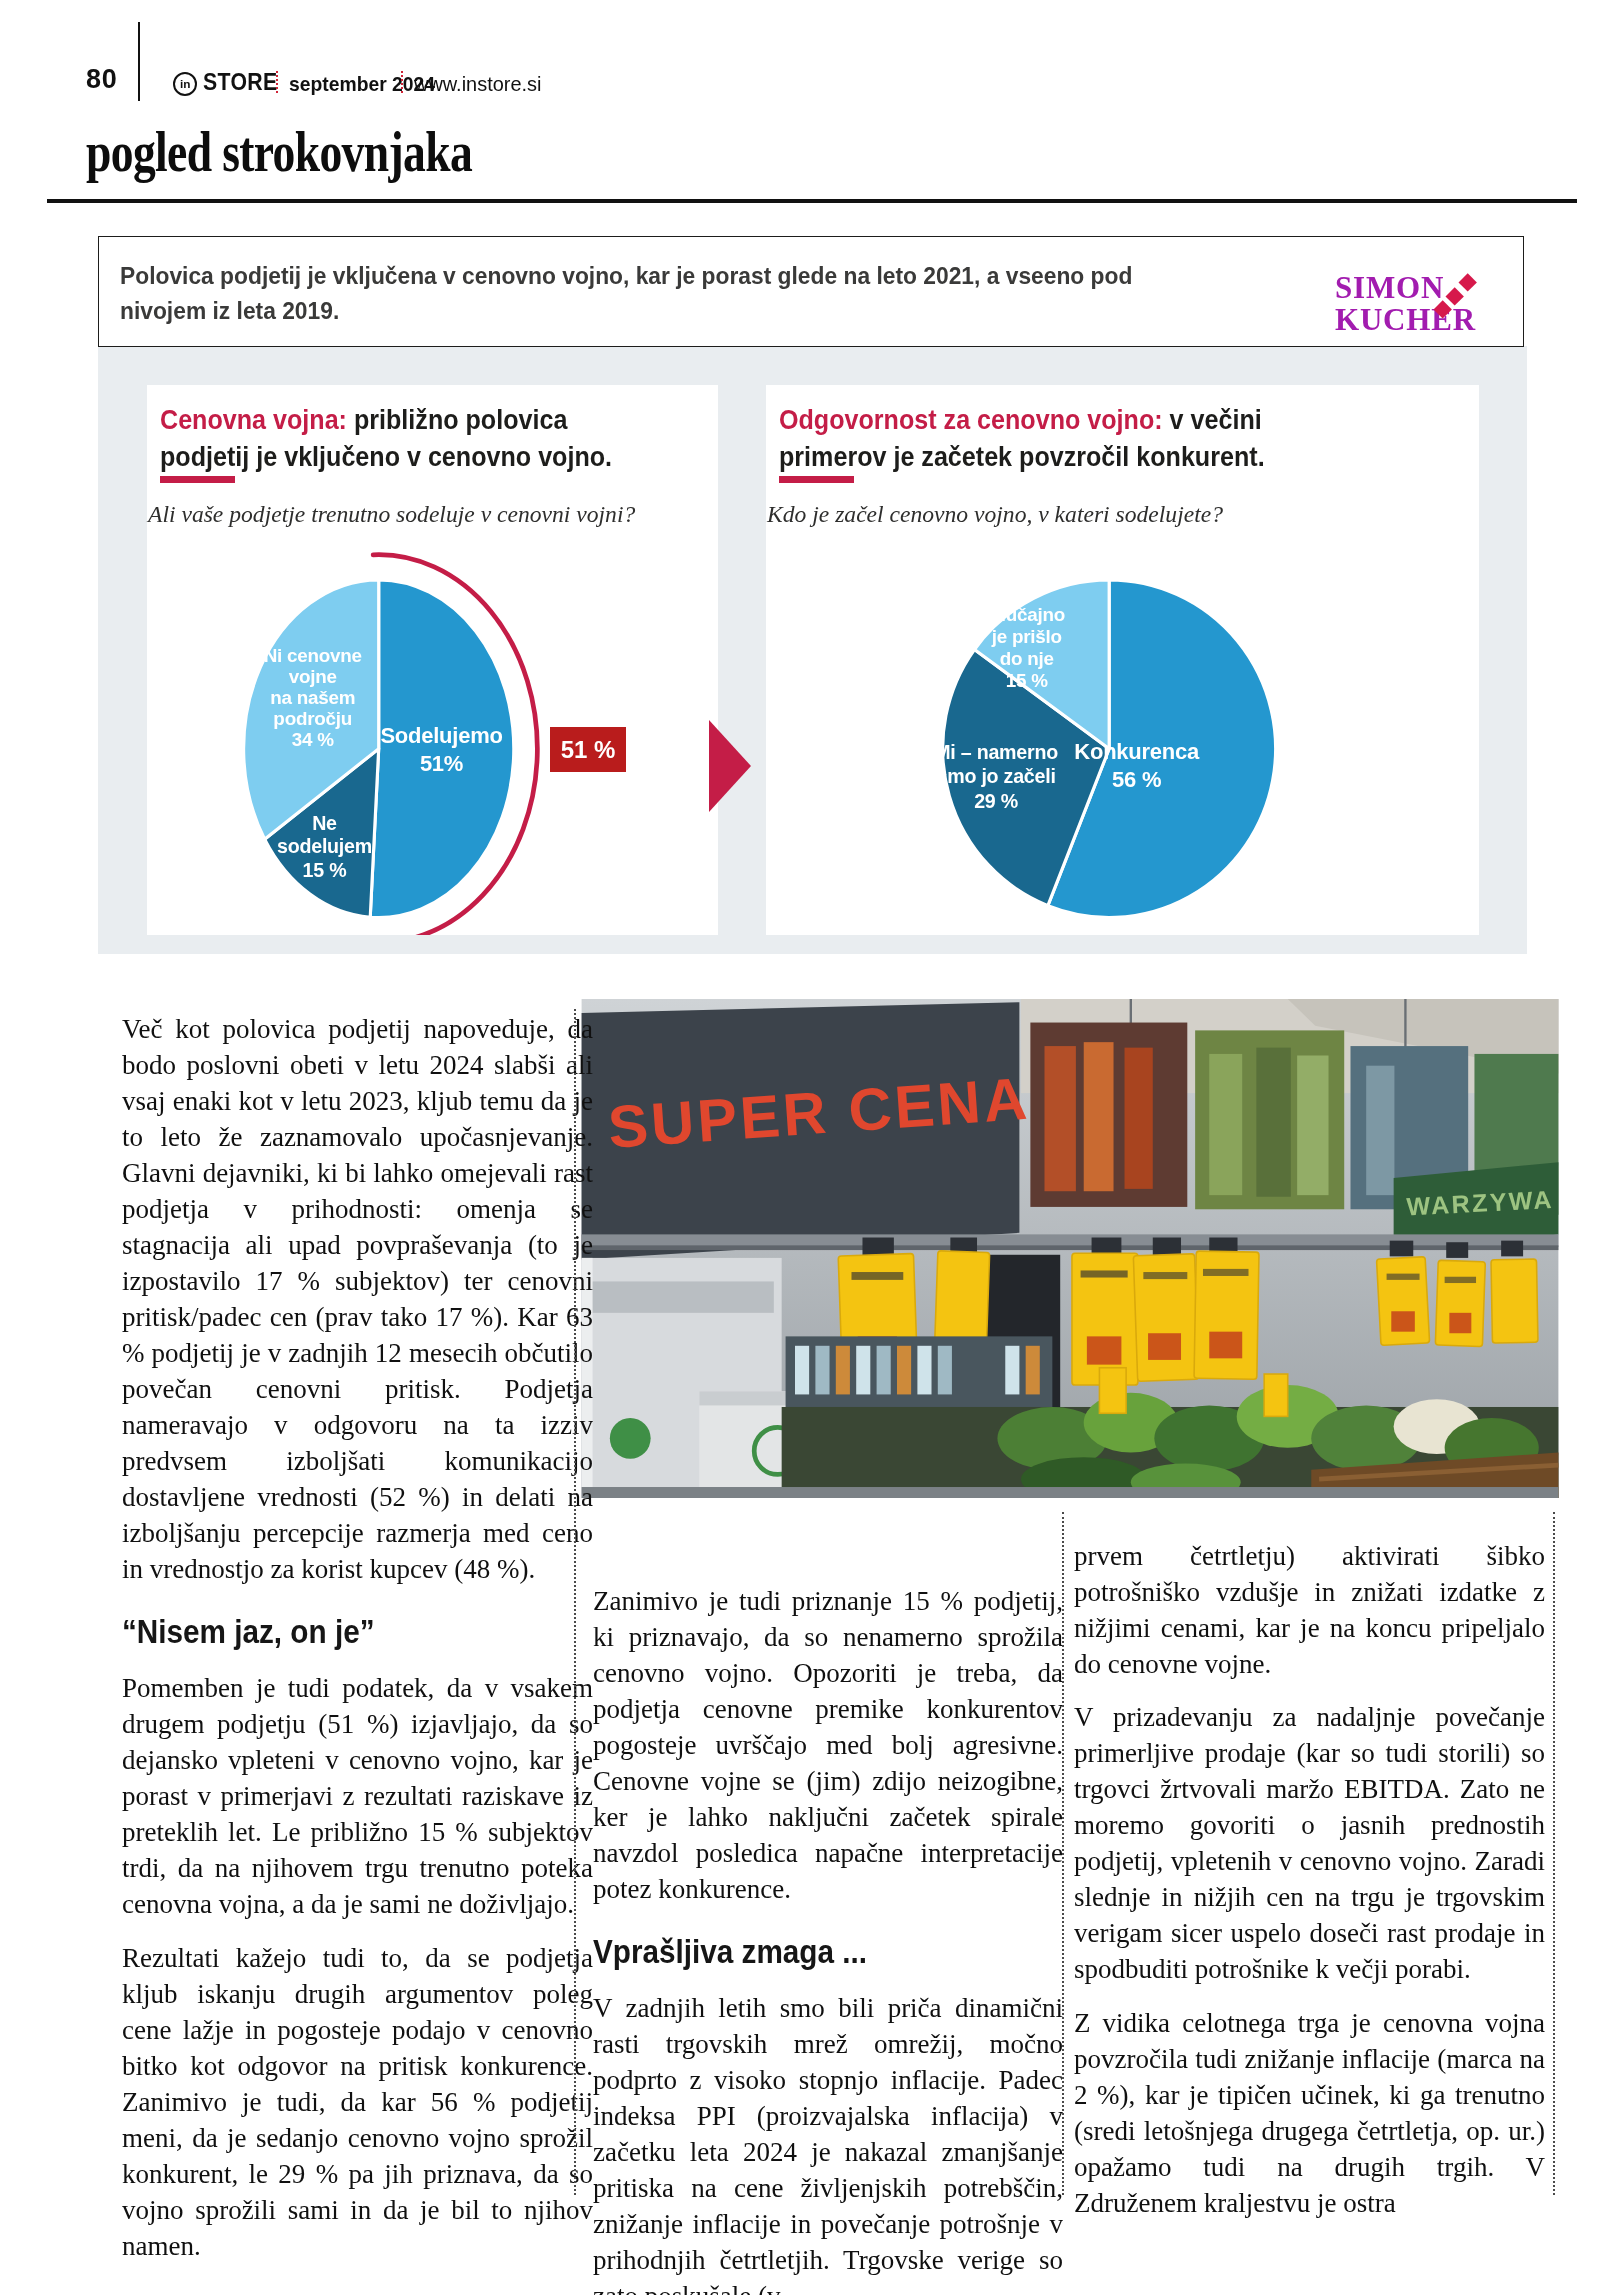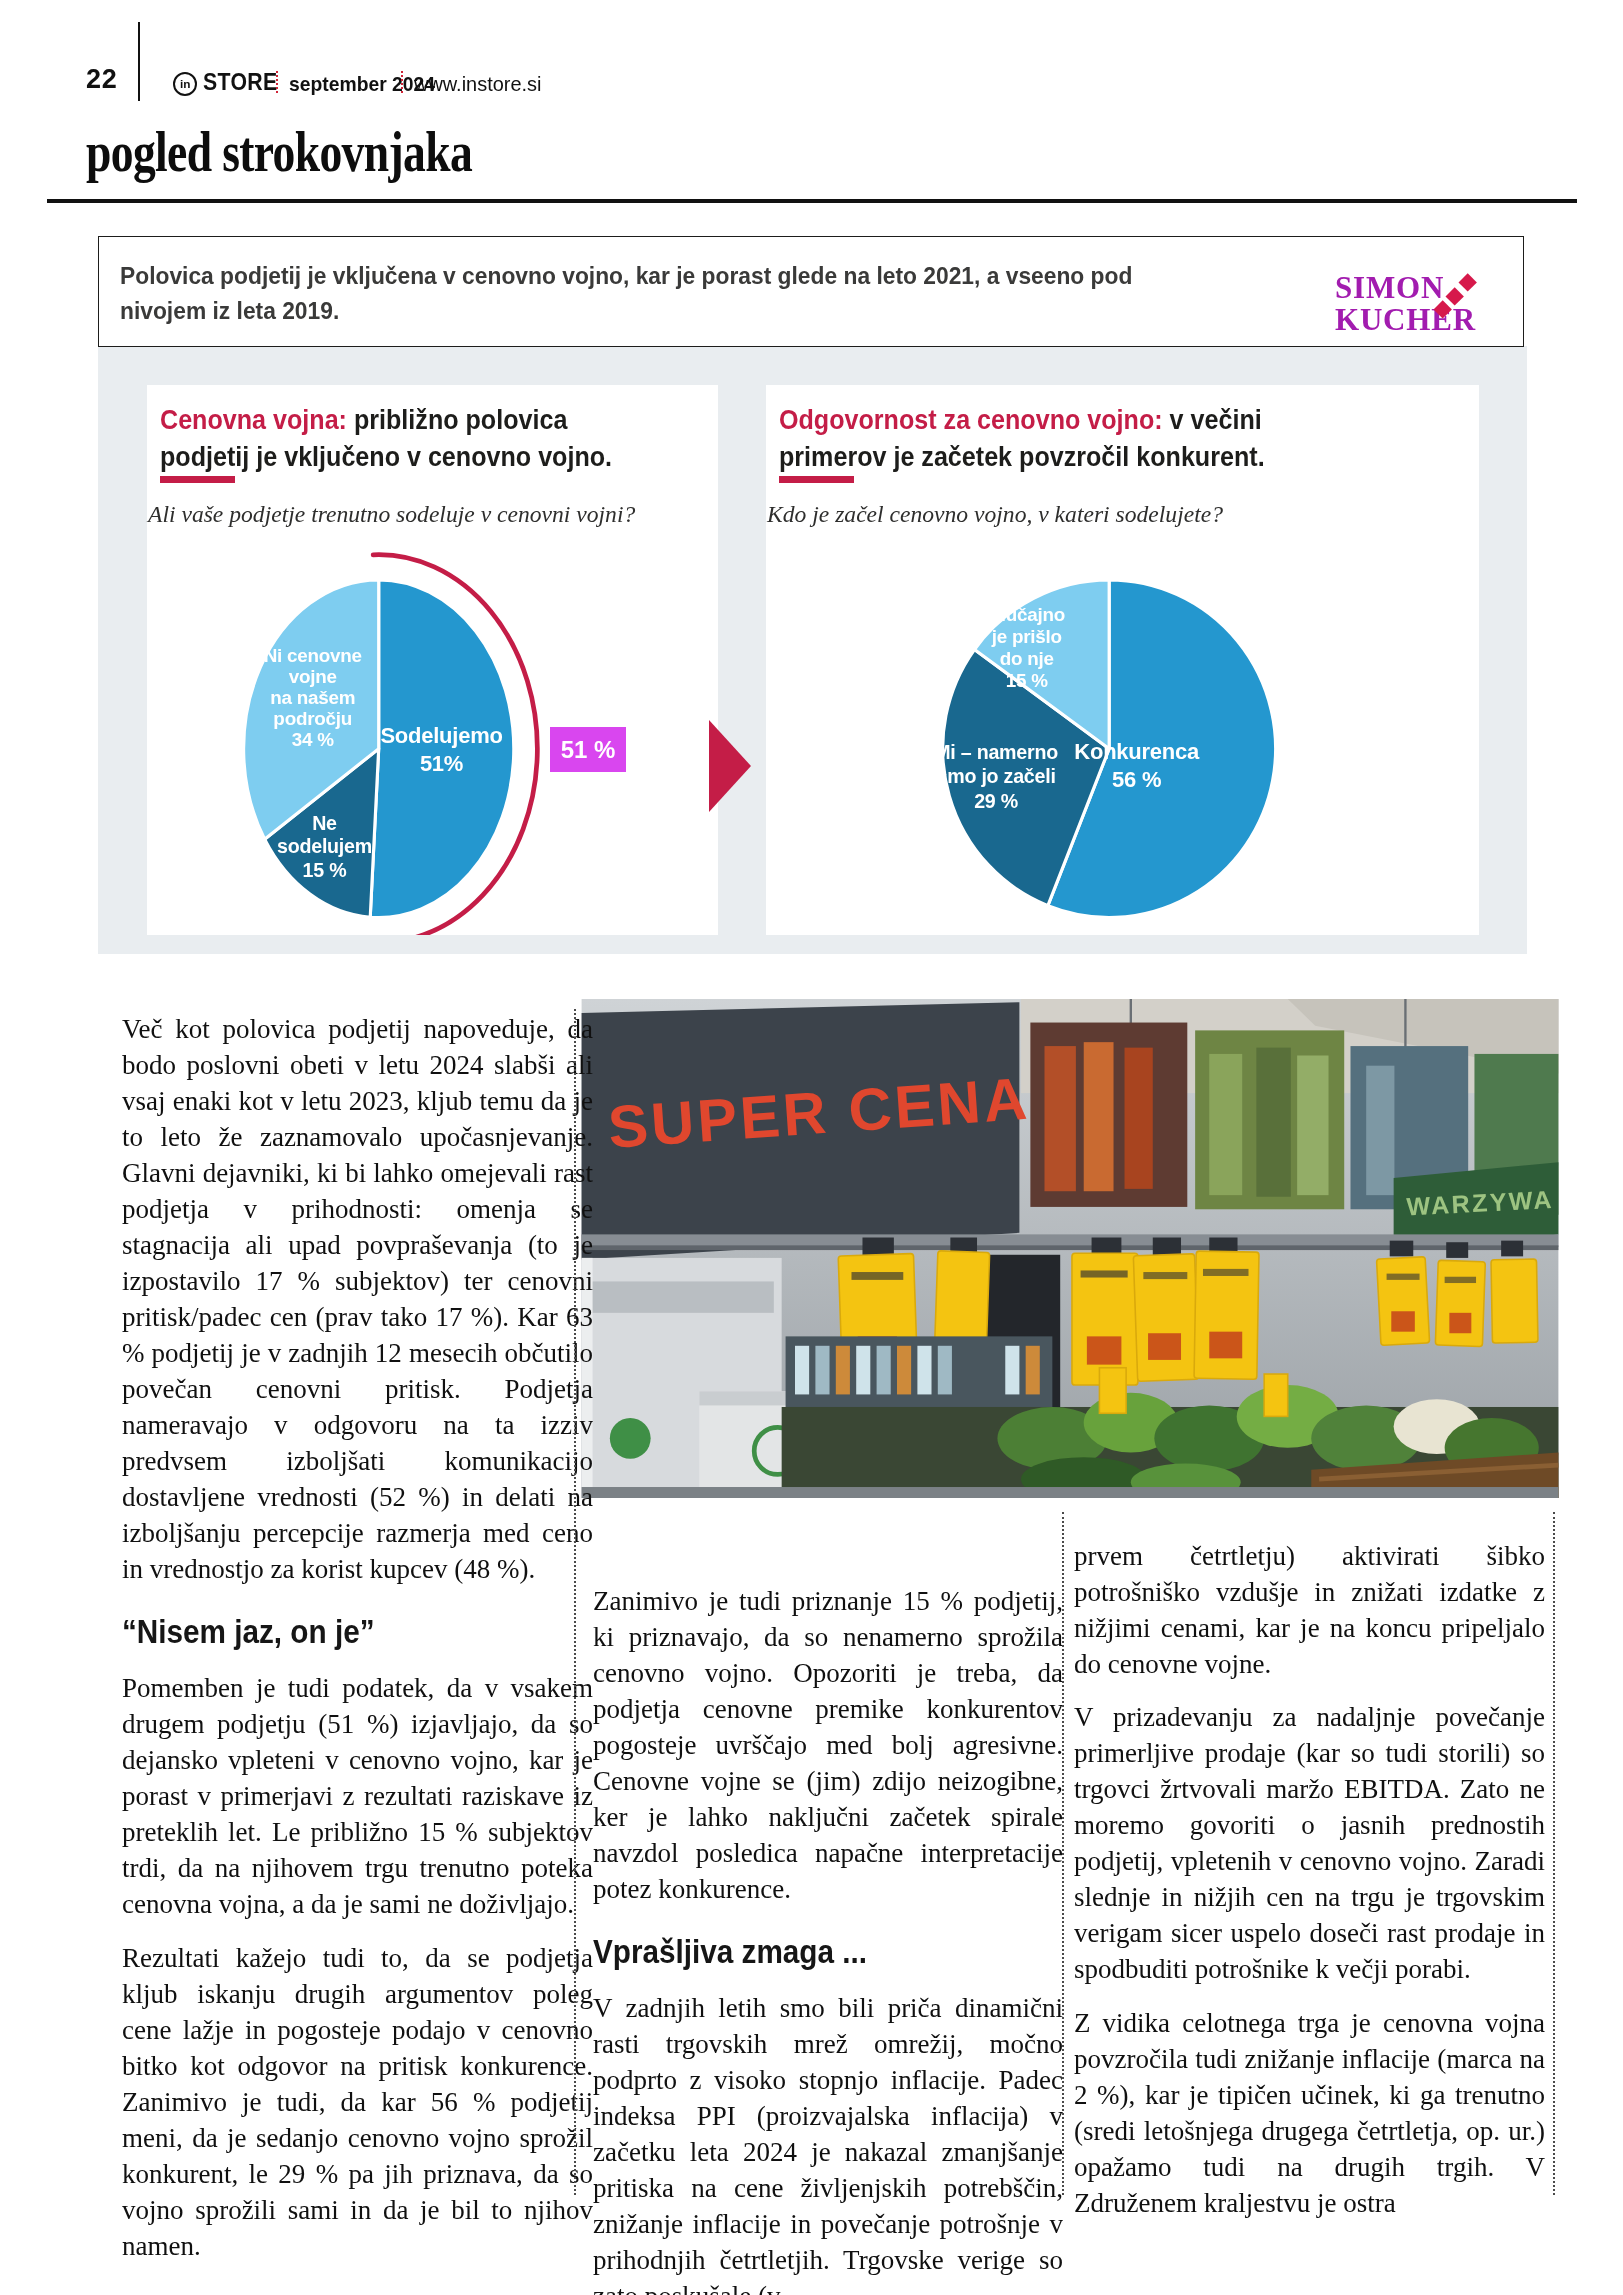--- a/index.html
+++ b/index.html
@@ -39,21 +39,21 @@
   .panel-right{left:766px;top:385px;width:713px;height:550px;}
   .panel-title{position:absolute;left:12.6px;top:17.3px;width:518px;font-size:27px;line-height:37px;font-weight:bold;
     color:#1d1d1b;transform:scaleX(.93);transform-origin:left;}
   .panel-right .panel-title{width:597px;}
   .panel-title .hl{color:#c41d47;}
   .panel-rule{position:absolute;left:12.6px;top:91px;width:75px;height:7px;background:#c41d47;}
   .panel-q{position:absolute;left:1px;top:116px;width:534px;font-size:23.6px;font-style:italic;
     font-family:"Liberation Serif",serif;color:#2e2e2d;}
   .pie-svg{position:absolute;left:0;top:157px;}
 
-  .callout{left:550px;top:727px;width:76px;height:45px;background:#d946ef;color:#fff;
+  .callout{left:550px;top:727px;width:76px;height:45px;background:#b91c1c;color:#fff;
     display:flex;align-items:center;justify-content:center;font-size:24px;font-weight:bold;}
   .arrow-right{left:709px;top:720px;width:0;height:0;border-top:46px solid transparent;
     border-bottom:46px solid transparent;border-left:42px solid #c41d47;}
 
   
   .photo{left:581px;top:999px;width:978px;height:499px;}
 
   
   .col{font-family:"Liberation Serif",serif;font-size:27px;line-height:36px;text-align:justify;color:#101010;}
   .col p{margin:0 0 17.3px 0;}
@@ -63,21 +63,21 @@
   .subhead{font-family:"Liberation Sans",sans-serif;font-weight:bold;font-size:33px;color:#161616;
     margin:27px 0 20.4px 0;transform:scaleX(.9);transform-origin:left;text-align:left;}
   .divider{width:0;border-left:2.4px dotted #4a4a4a;}
   .div1{left:574px;top:1009px;height:1186px;}
   .div2{left:1062px;top:1512px;height:683px;}
   .div3{left:1553px;top:1512px;height:683px;}
 </style>
 </head>
 <body>
 
-<div class="abs page-num">22</div>
+<div class="abs page-num">80</div>
 <div class="abs head-bar"></div>
 <div class="abs logo-circle">in</div>
 <div class="abs logo-store">STORE</div>
 <div class="abs red-dots rd1"></div>
 <div class="abs head-issue">september 2024</div>
 <div class="abs red-dots rd2"></div>
 <div class="abs head-site">www.instore.si</div>
 
 <div class="abs sect-title">pogled strokovnjaka</div>
 <div class="abs title-rule"></div>

